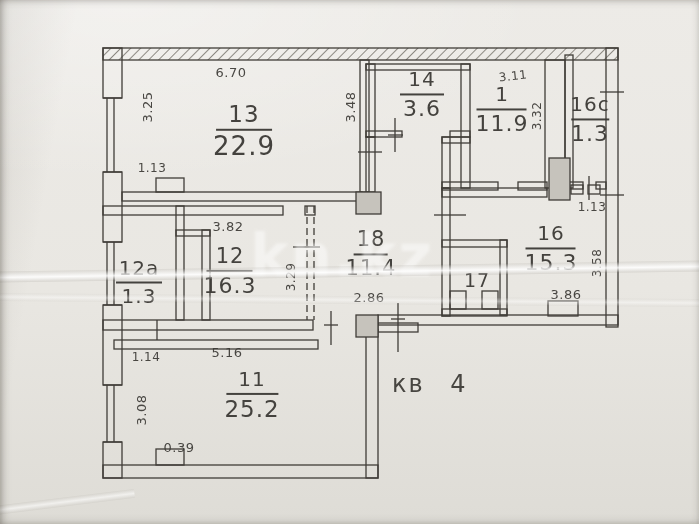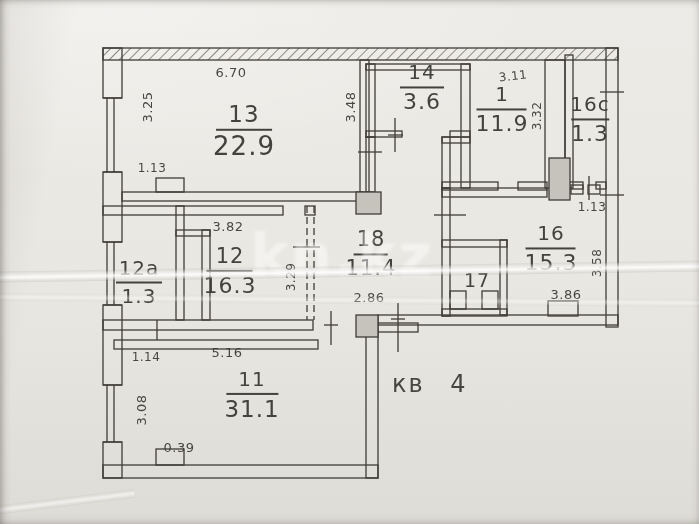--- a/index.html
+++ b/index.html
@@ -178,21 +178,21 @@
         <rect x="549" y="158" width="21" height="42" fill="#c6c3bc"></rect>
         <rect x="356" y="315" width="22" height="22" fill="#c6c3bc"></rect>
       </g>
     </svg>
 
     <div class="room r13" style="left:244px; top:131px;">
       <div class="num">13</div>
       <div class="bar"></div>
       <div class="area">22.9</div>
     </div>
-    <div class="room r14" style="left:422px; top:88px;justify-content:flex-end;">
+    <div class="room r14" style="left:422px; top:95px;justify-content:flex-end;">
       <div class="num">14</div>
       <div class="bar"></div>
       <div class="area">3.6</div>
     </div>
     <div class="room r15" style="left:502px; top:110px;">
       <div class="num">1</div>
       <div class="bar"></div>
       <div class="area">11.9</div>
     </div>
     <div class="room r16c" style="left:590px; top:120px;">
@@ -219,21 +219,21 @@
       <div class="num">17</div>
     </div>
     <div class="room r16" style="left:551px; top:249px;">
       <div class="num">16</div>
       <div class="bar"></div>
       <div class="area">15.3</div>
     </div>
     <div class="room r11" style="left:252px; top:395px;">
       <div class="num">11</div>
       <div class="bar"></div>
-      <div class="area">31.1</div>
+      <div class="area">25.2</div>
     </div>
 
     <div class="lbl" style="left:231px; top:72px;">6.70</div>
     <div class="lbl v" style="left:147px; top:107px;">3.25</div>
     <div class="lbl sm" style="left:152px; top:168px;">1.13</div>
     <div class="lbl v" style="left:350px; top:107px;">3.48</div>
     <div class="lbl sm tilt" style="left:513px; top:76px;">3.11</div>
     <div class="lbl v sm" style="left:537px; top:116px;">3.32</div>
     <div class="lbl sm" style="left:592px; top:207px;">1.13</div>
     <div class="lbl" style="left:228px; top:226px;">3.82</div>

